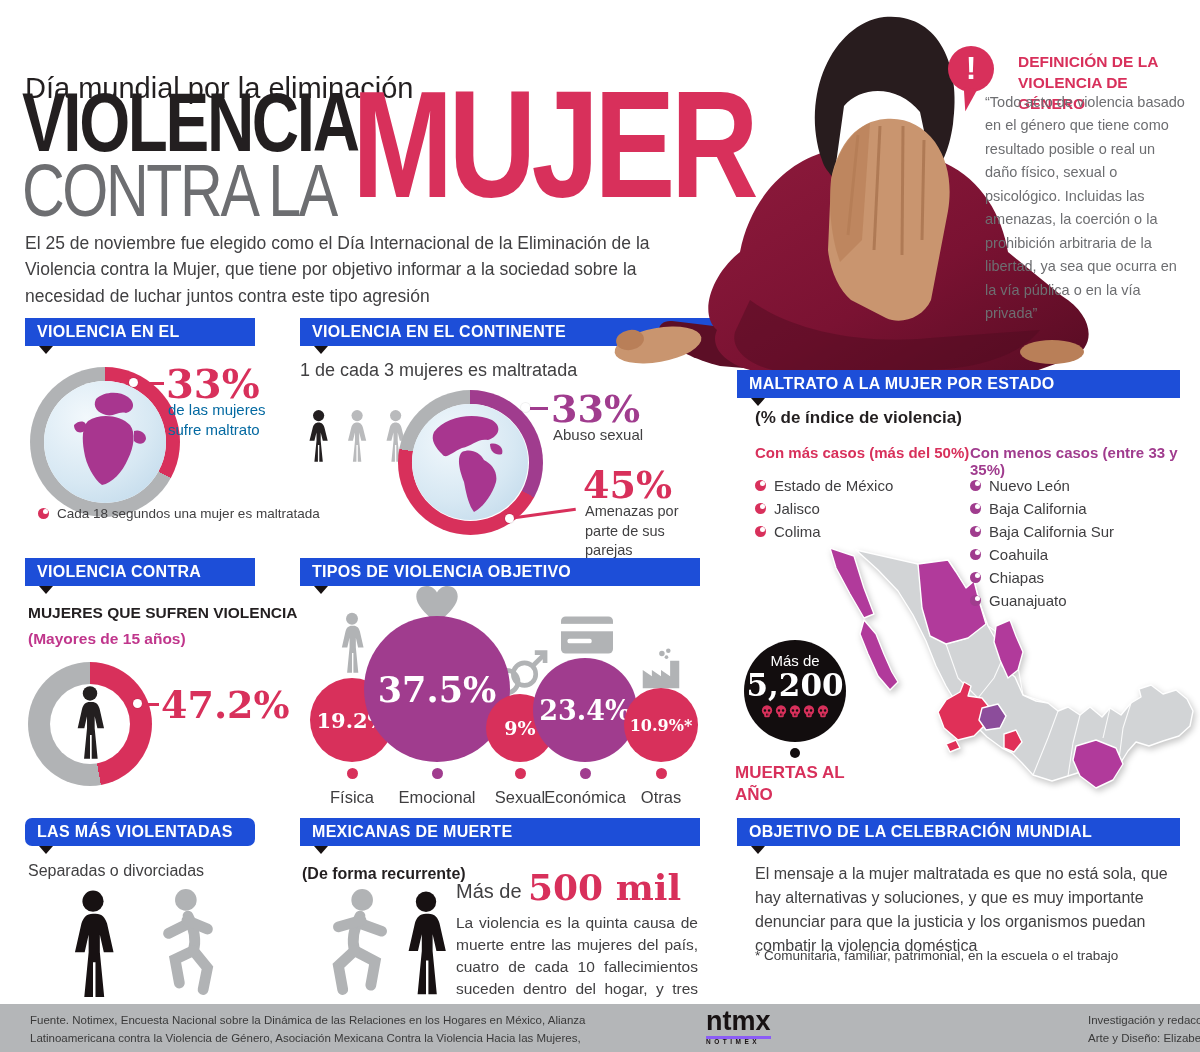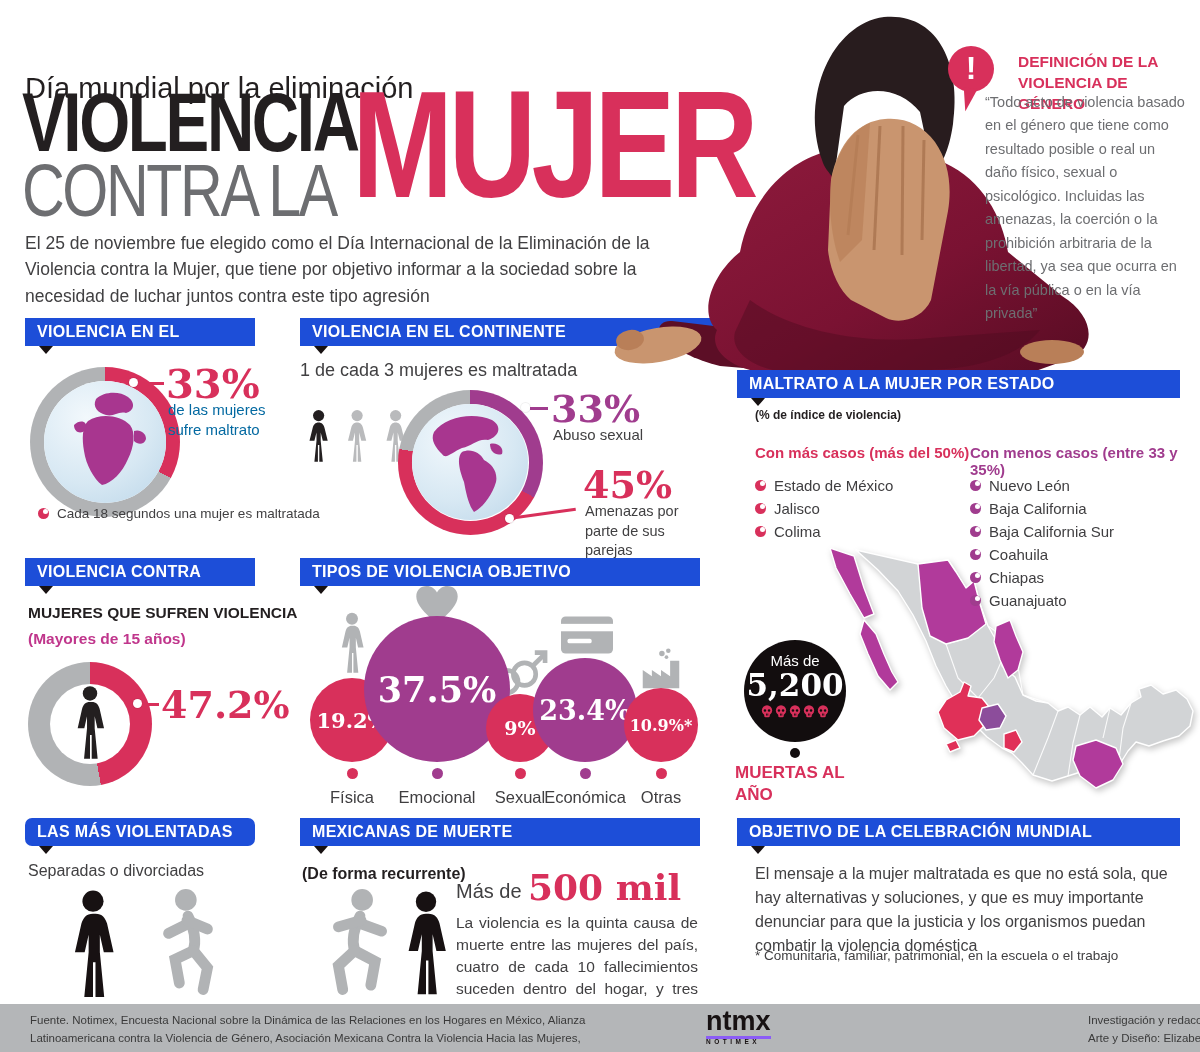--- a/index.html
+++ b/index.html
@@ -138,21 +138,21 @@
   <div class="wdot" style="left:521px;top:403px;"></div>
   <div class="cline" style="left:530px;top:407px;width:18px;background:#a03c8e;"></div>
   <div class="abs chunky" style="left:551px;top:386px;font-size:38px;color:#a03c8e;">33%</div>
   <div class="abs" style="left:553px;top:426px;font-size:15px;color:#414042;">Abuso sexual</div>
   <div class="wdot" style="left:505px;top:514px;"></div>
   <div class="cline" style="left:514px;top:512px;width:62px;background:#d8305b;transform:rotate(-8deg);"></div>
   <div class="abs chunky" style="left:583px;top:462px;font-size:38px;color:#d8305b;">45%</div>
   <div class="abs" style="left:585px;top:502px;width:125px;font-size:14.5px;line-height:1.35;color:#414042;">Amenazas por parte de sus parejas</div>
 
   <div class="bar" style="left:737px;top:370px;width:443px;z-index:3;">MALTRATO A LA MUJER POR ESTADO</div>
-  <div class="abs" style="left:755px;top:408px;font-size:12px;font-weight:bold;color:#231f20;z-index:3;">(% de índice de violencia)</div>
+  <div class="abs" style="left:755px;top:408px;font-size:17px;font-weight:bold;color:#231f20;z-index:3;">(% de índice de violencia)</div>
   <div class="abs" style="left:755px;top:444px;font-size:15px;font-weight:bold;color:#d8305b;z-index:3;">Con más casos (más del 50%)</div>
   <div class="abs" style="left:755px;top:474px;z-index:3;">
     <div class="stateline">
         <span class="blt pink"></span>
         <span>Estado de México</span>
       </div>
     <div class="stateline">
         <span class="blt pink"></span>
         <span>Jalisco</span>
       </div>

